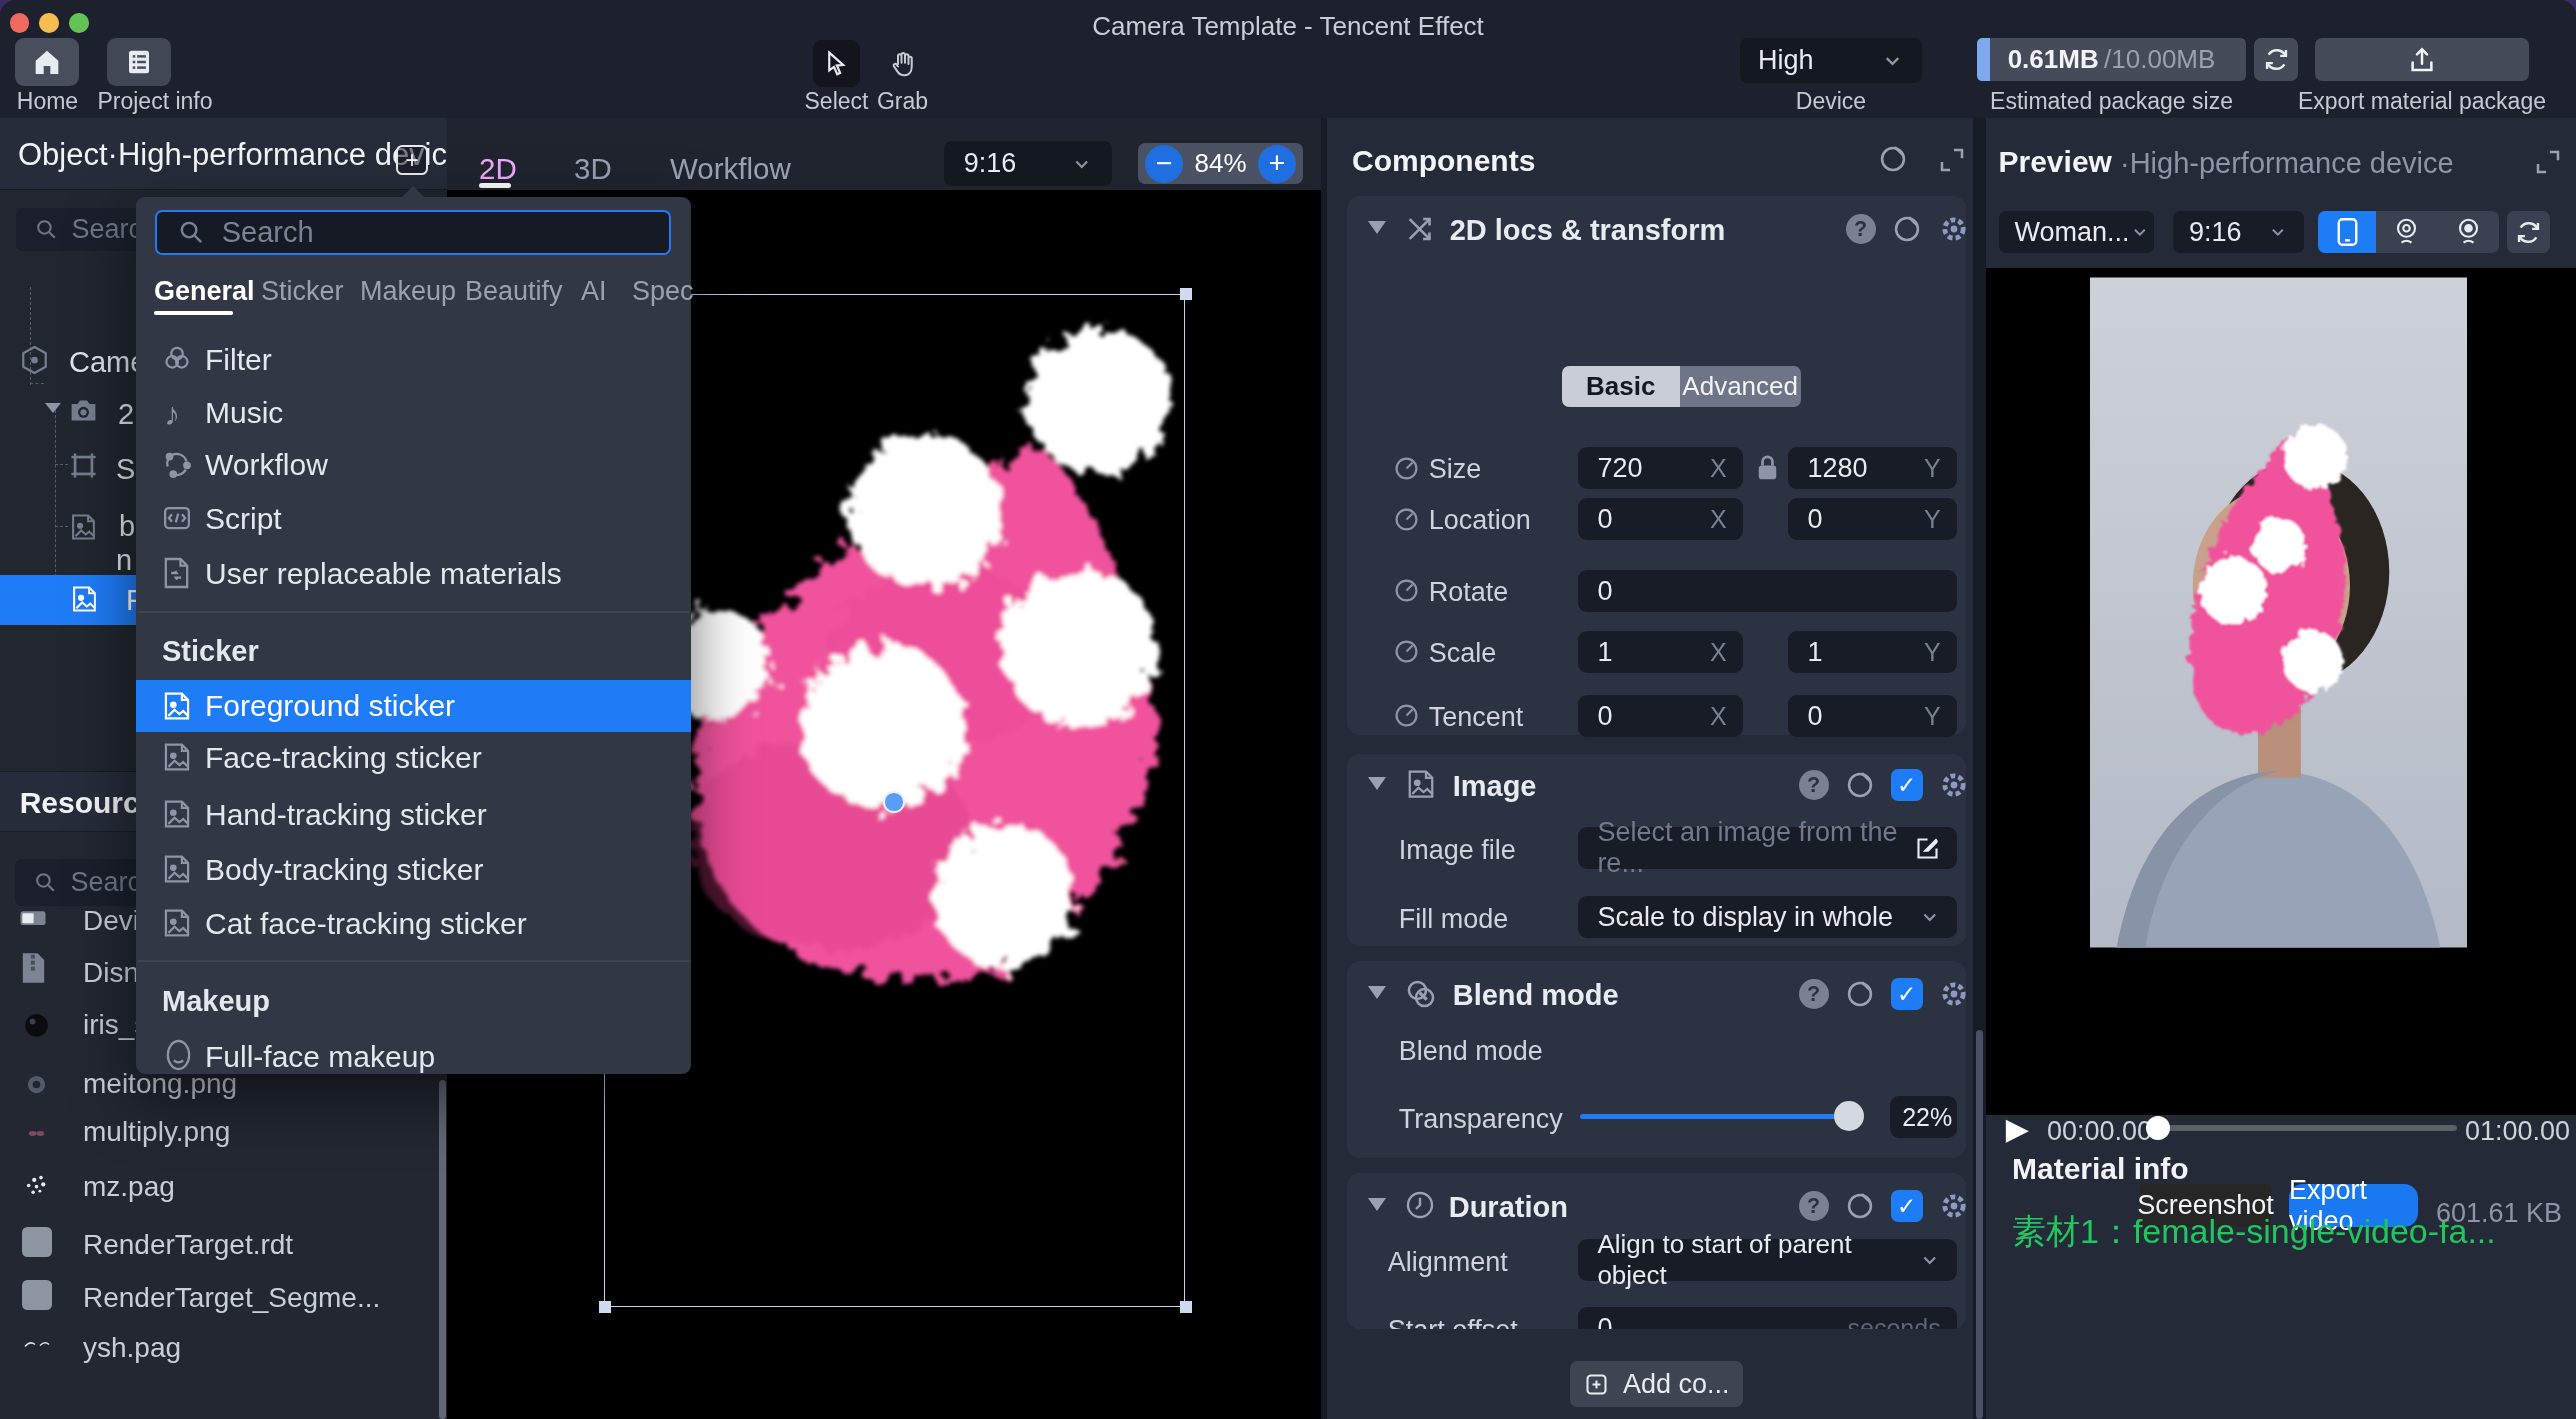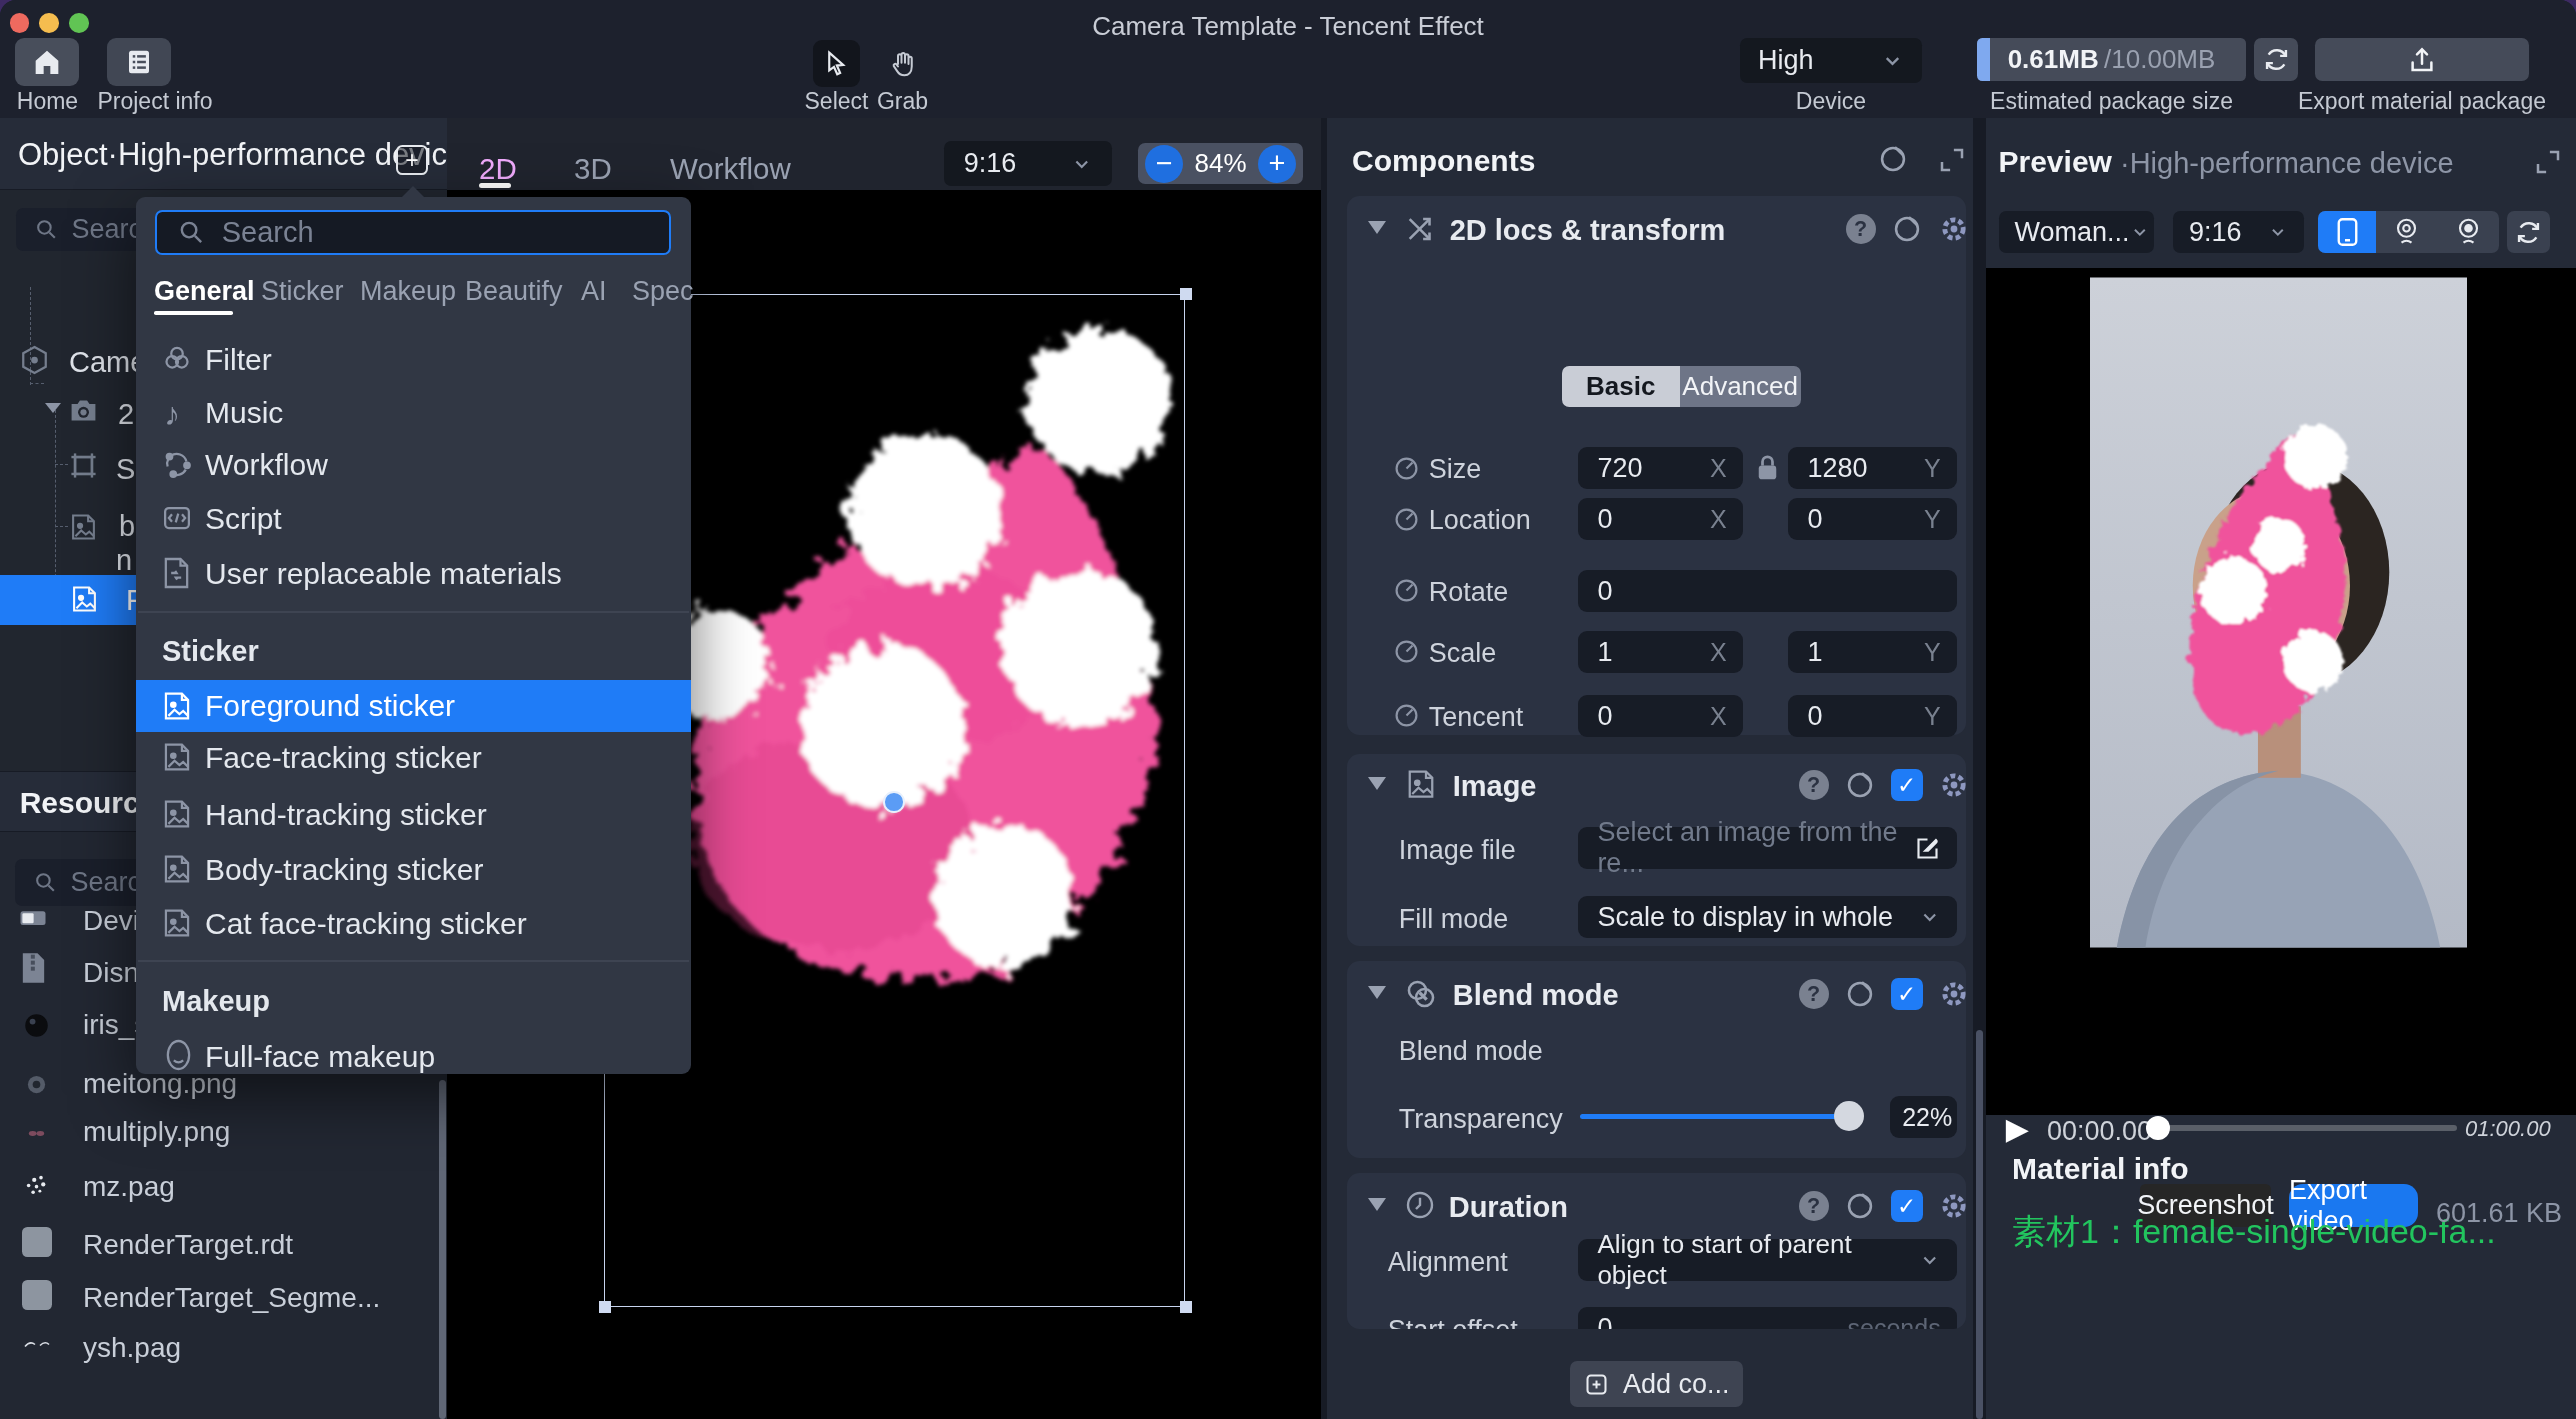--- a/index.html
+++ b/index.html
@@ -854,21 +854,21 @@
           <circle cx="160" cy="350" r="38" fill="#fff"></circle>
           <circle cx="250" cy="430" r="34" fill="#fff"></circle>
           <circle cx="212" cy="300" r="30" fill="#fff"></circle>
         </g>
       </svg>
 
       <div class="abs" style="left:19.7px;top:843px;color:#fff;font-size:30px;">▶</div>
       <div class="abs" style="left:61px;top:848px;font-size:27px;color:#cfd3da;">00:00.00</div>
       <div class="abs" style="left:162px;top:857px;width:309px;height:6.3px;background:#5a5f68;border-radius:3.6px;"></div>
       <div class="abs" style="left:160px;top:848px;width:24px;height:24px;border-radius:50%;background:#fff;"></div>
-      <div class="abs" style="left:479px;top:848px;font-size:22px;color:#cfd3da;font-style:italic;">01:00.00</div>
+      <div class="abs" style="left:479px;top:848px;font-size:27px;color:#cfd3da;">01:00.00</div>
 
       <div class="abs" style="left:154px;top:916px;width:131px;height:43px;background:#262626;border-radius:5.4px;display:flex;align-items:center;justify-content:center;color:#f2f4f7;font-size:27px;">
           <span>Screenshot</span>
         </div>
       <div class="abs" style="left:303px;top:916px;width:129px;height:43px;background:#1a78f0;border-radius:14px;display:flex;align-items:center;justify-content:center;color:#fff;font-size:27px;">
           <span>Export video</span>
         </div>
     </div>
 
     <div class="abs" style="left:26px;top:1034px;font-size:30px;font-weight:bold;color:#f2f4f7;">Material info</div>

